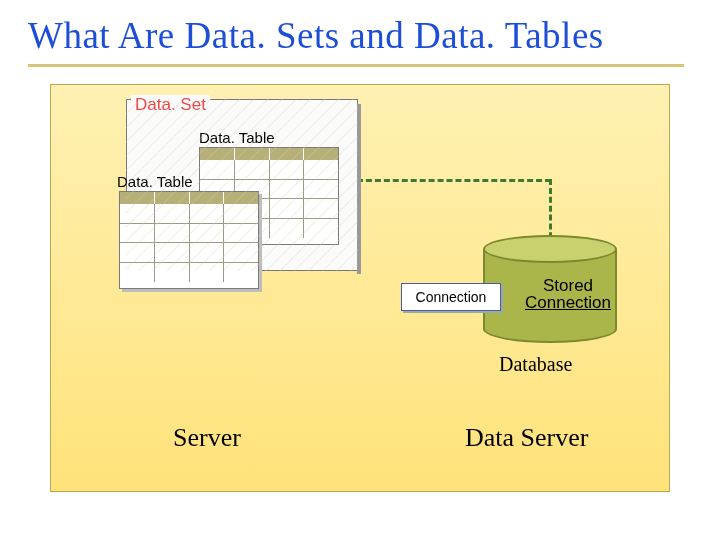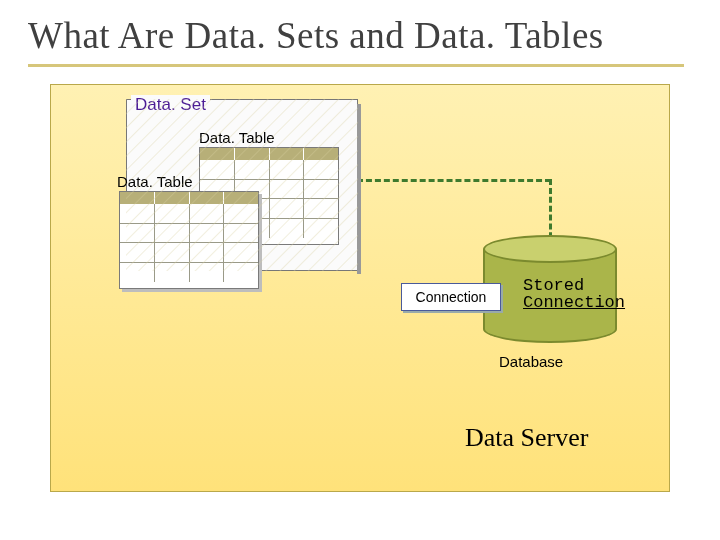--- a/index.html
+++ b/index.html
@@ -11,21 +11,21 @@
     background: #fff;
     font-family: "Times New Roman", Times, serif;
     color: #000;
     position: relative;
   }
   .title {
     position: absolute;
     left: 28px;
     top: 14px;
     font-size: 37px;
-    color: #404040;
+    color: #1d4ed8;
     letter-spacing: 0.5px;
     white-space: nowrap;
   }
   .title-underline {
     position: absolute;
     left: 28px;
     top: 64px;
     width: 656px;
     height: 3px;
     background: #d6c67a;
@@ -56,21 +56,21 @@
     bottom: -4px;
     width: 4px;
     background: #999;
   }
   .dataset-label {
     position: absolute;
     left: 80px;
     top: 10px;
     font-family: Arial, sans-serif;
     font-size: 17px;
-    color: #4c1d95;
+    color: #ef4444;
     background: #fbfbfb;
     padding: 0 4px;
   }
   .dt-label-back {
     position: absolute;
     left: 148px;
     top: 44px;
     font-family: Arial, sans-serif;
     font-size: 15px;
   }
@@ -195,35 +195,36 @@
     justify-content: center;
     font-family: Arial, sans-serif;
     font-size: 14px;
   }
   
   .sp-label {
     position: absolute;
     left: 472px;
     top: 192px;
     z-index: 6;
-    font-family: Liberation Mono, monospace;
+    font-family: Liberation Sans, sans-serif;
     font-size: 17px;
     line-height: 17px;
+    text-align: center;
     width: 90px;
   }
   .sp-label .line2 {
     text-decoration: underline;
   }
 
   .db-label {
     position: absolute;
     left: 448px;
     top: 268px;
-    font-family: Liberation Sans, sans-serif;
-    font-size: 15px;
+    font-family: Liberation Serif, serif;
+    font-size: 20px;
   }
 
   .server-label {
     position: absolute;
     left: 122px;
     top: 338px;
     font-family: "Times New Roman", serif;
     font-size: 26px;
   }
   .store-label {
@@ -336,15 +337,16 @@
 
   <div class="conn-box">Connection</div>
 
   <div class="sp-label">
     <div>Stored</div>
     <div class="line2">Connection</div>
   </div>
 
   <div class="db-label">Database</div>
 
+  <div class="server-label">Server</div>
   <div class="store-label">Data Server</div>
 
 </div>
 
 </body></html>

